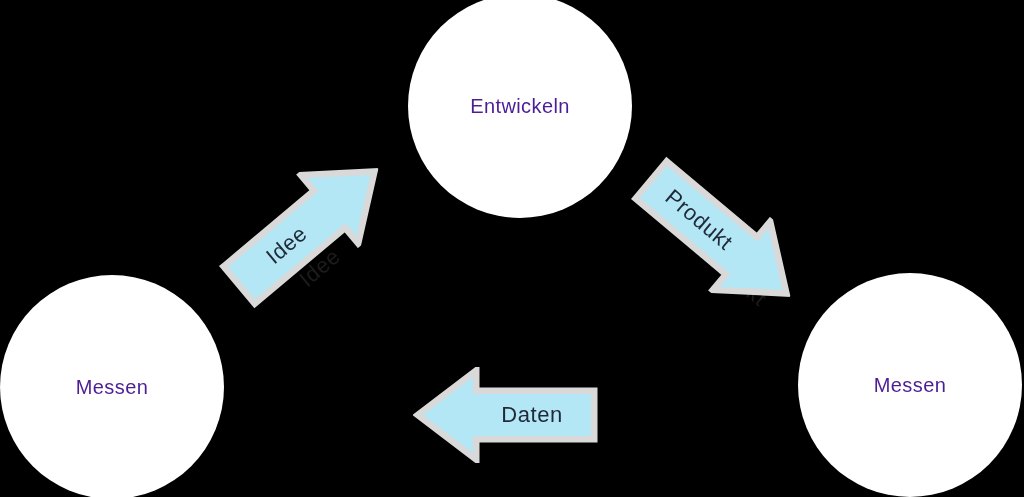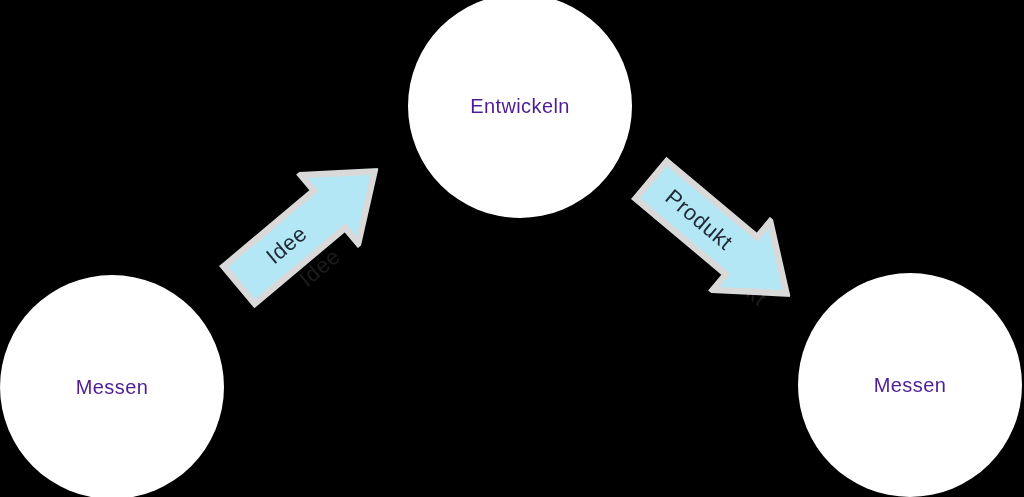--- a/index.html
+++ b/index.html
@@ -97,20 +97,27 @@
   </div>
 
   <div class="arrow arrow-produkt">
     <svg width="188" height="96" viewBox="-10 -10 188 96">
       <polygon class="halo" points="0,17 118,17 118,0 168,38 118,76 118,59 0,59"></polygon>
       <polygon class="fill" points="0,17 118,17 118,0 168,38 118,76 118,59 0,59"></polygon>
     </svg>
     <span class="arrow-label">Produkt</span>
   </div>
 
+  <div class="arrow arrow-daten">
+    <svg width="188" height="96" viewBox="-10 -10 188 96">
+      <polygon class="halo" points="168,17 50,17 50,0 0,38 50,76 50,59 168,59"></polygon>
+      <polygon class="fill" points="168,17 50,17 50,0 0,38 50,76 50,59 168,59"></polygon>
+    </svg>
+    <span class="arrow-label">Daten</span>
+  </div>
 
   <div class="node node-entwickeln">
     <span class="node-label">Entwickeln</span>
   </div>
 
   <div class="node node-lernen">
     <span class="node-label">Messen</span>
   </div>
 
   <div class="node node-messen">

